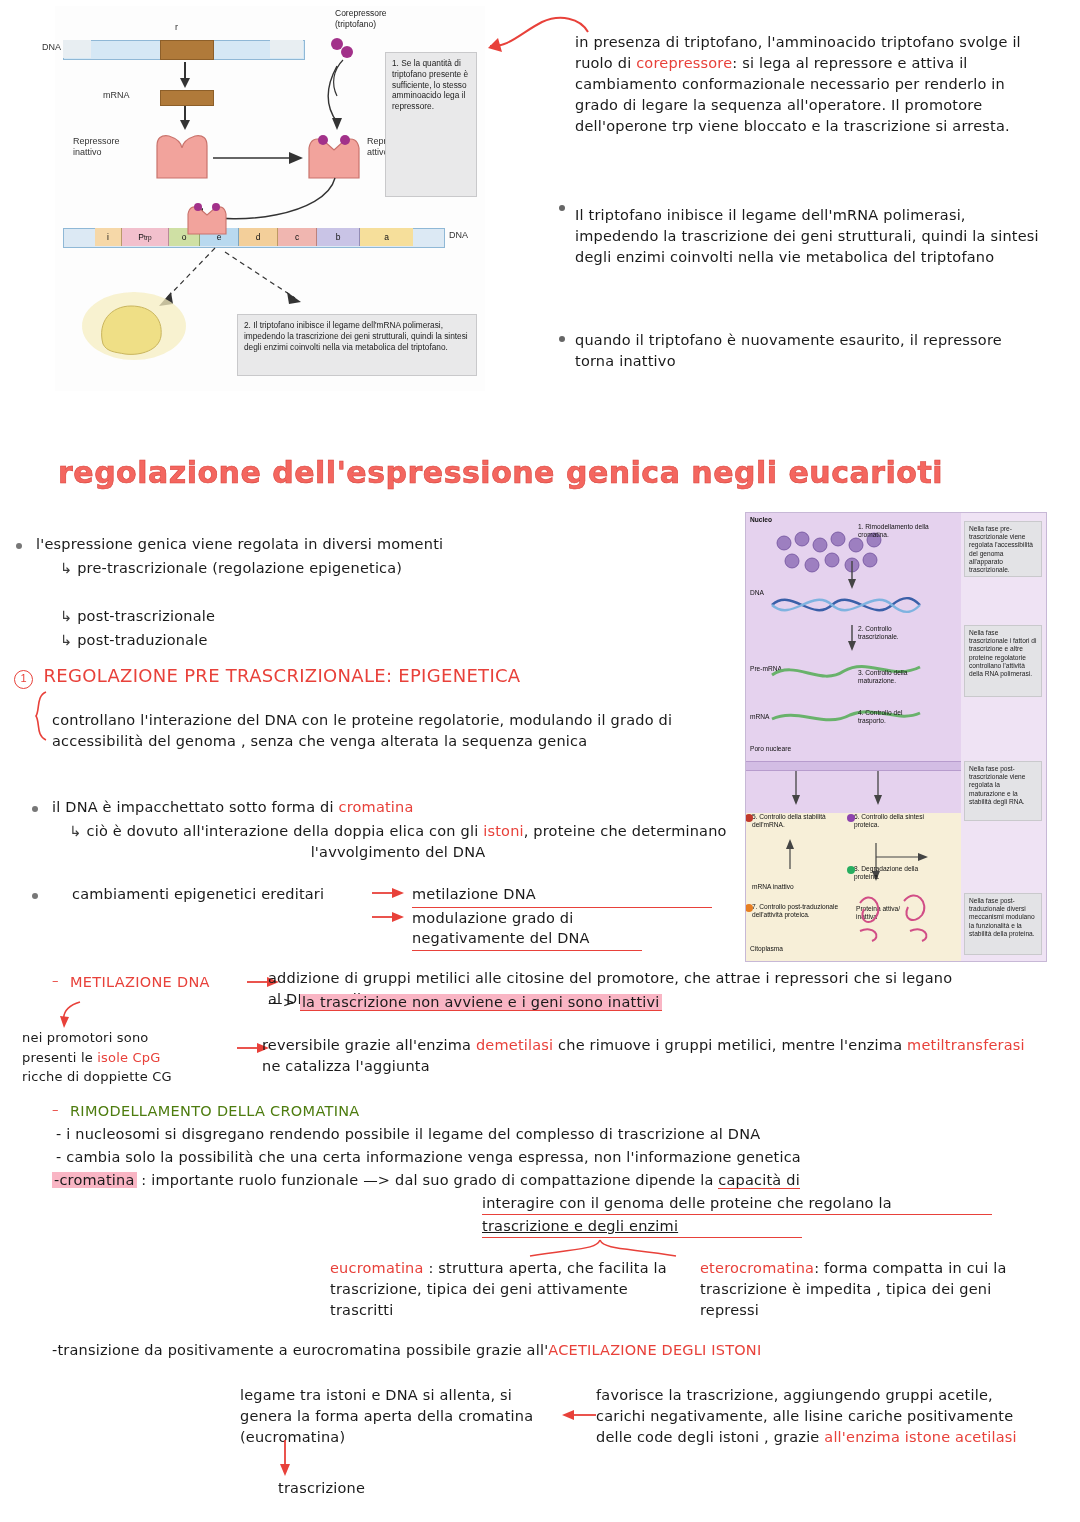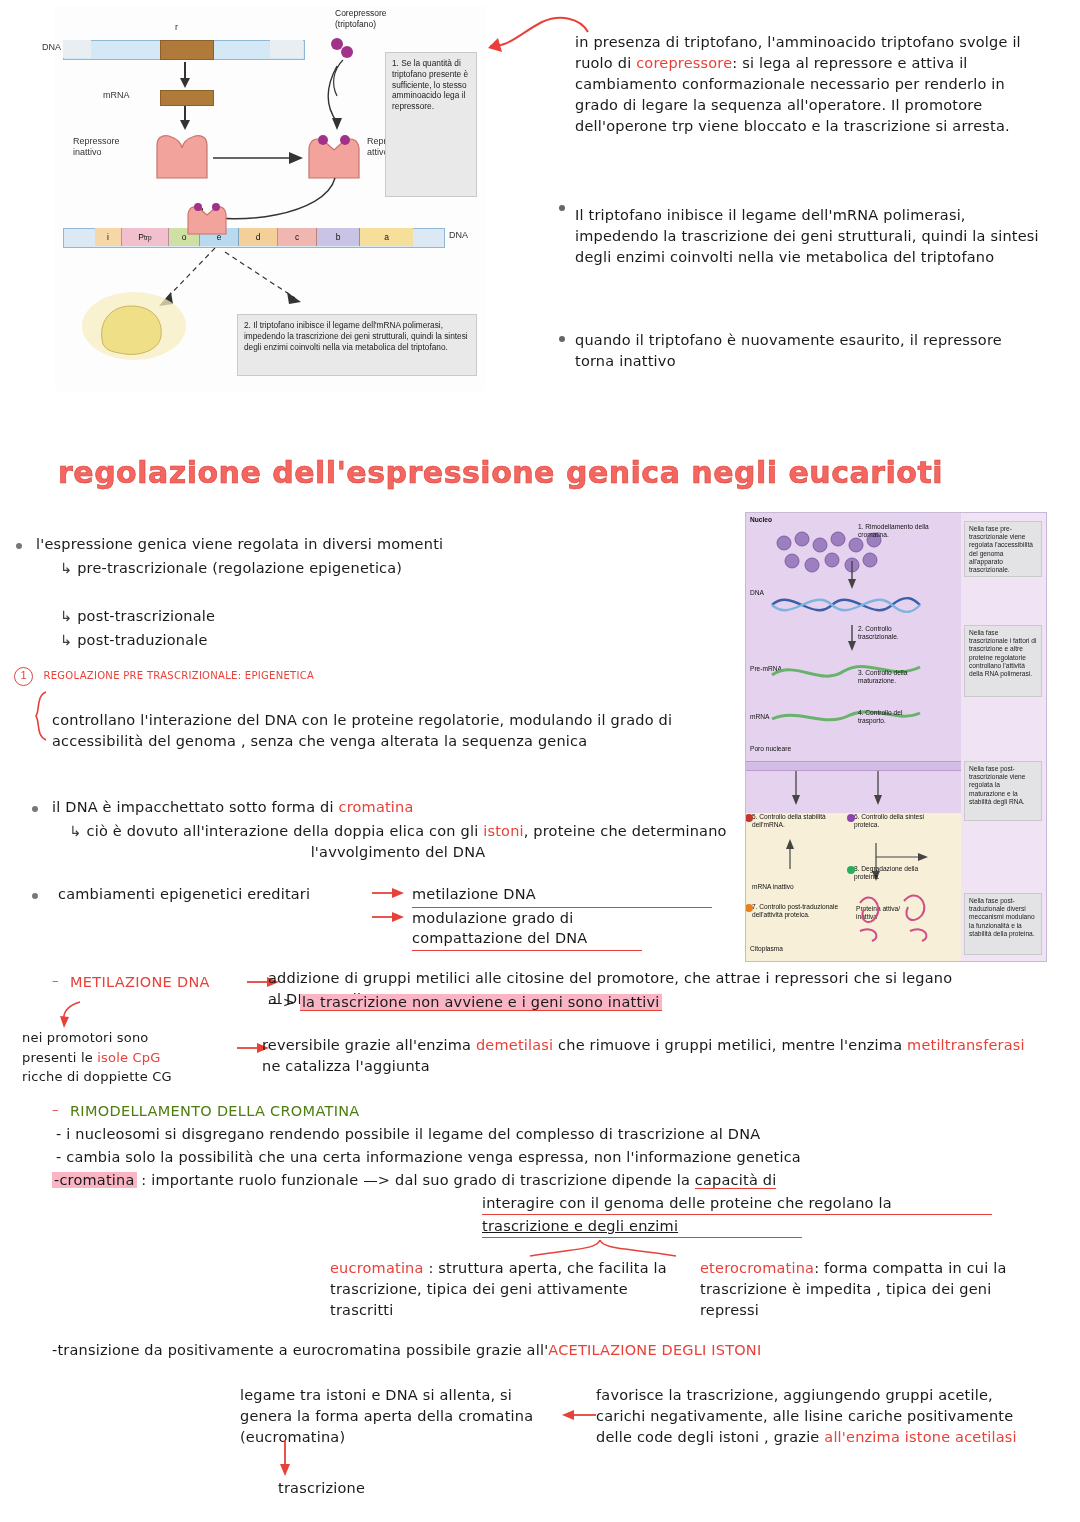--- a/index.html
+++ b/index.html
@@ -100,21 +100,21 @@
     width: 17px; height: 17px;
     border: 1.5px solid #e8413a;
     border-radius: 50%;
     color: #e8413a;
     font-size: 11px;
     line-height: 15px;
     text-align: center;
     margin-right: 6px;
   }
 
-  .sec-head { color: #e8413a; font-size: 10px; letter-spacing: .3px; }
+  .sec-head { color: #e8413a; font-size: 18px; letter-spacing: .3px; }
 
   svg.ink { position: absolute; overflow: visible; }
 </style>
 </head>
 <body>
 
 <div class="page">
 
   <div class="abs fig-top">
 
@@ -355,31 +355,31 @@
   <div class="abs" style="left:32px; top:806px; width:6px; height:6px; background:#777; border-radius:50%;"></div>
   <div class="abs hw" style="left:52px; top:797px; width:690px;">
     <span>il DNA è impacchettato sotto forma di </span><span class="red">cromatina</span>
   </div>
   <div class="abs hw" style="left:68px; top:821px; width:660px;text-align:center;">
     <span class="arrow-sub">↳</span>
     <span>ciò è dovuto all'interazione della doppia elica con gli </span><span class="red">istoni</span><span>, proteine che determinano l'avvolgimento del DNA</span>
   </div>
 
   <div class="abs" style="left:32px; top:893px; width:6px; height:6px; background:#777; border-radius:50%;"></div>
-  <div class="abs hw" style="left:58px; top:884px; width:330px;">cambiamenti epigenetici ereditari</div>
+  <div class="abs hw" style="left:72px; top:884px; width:330px;">cambiamenti epigenetici ereditari</div>
 
   <svg class="ink" style="left:372px; top:884px;" width="34" height="48">
     <line x1="0" y1="9" x2="22" y2="9" stroke="#e8413a" stroke-width="1.8"></line>
       <polygon points="20,4 32,9 20,14" fill="#e8413a"></polygon>
     <line x1="0" y1="33" x2="22" y2="33" stroke="#e8413a" stroke-width="1.8"></line>
       <polygon points="20,28 32,33 20,38" fill="#e8413a"></polygon>
   </svg>
 
   <div class="abs hw" style="left:412px; top:884px; width:300px; border-bottom:1.5px solid #e8413a; padding-bottom:2px;">metilazione DNA</div>
-  <div class="abs hw" style="left:412px; top:909px; width:230px; border-bottom:1.5px solid #e8413a; padding-bottom:2px; line-height:1.35;">modulazione grado di compattazione del DNA</div>
+  <div class="abs hw" style="left:412px; top:909px; width:230px; border-bottom:1.5px solid #e8413a; padding-bottom:2px; line-height:1.35;">modulazione grado di negativamente del DNA</div>
 
   <div class="abs hw hw-sm" style="left:52px; top:972px; color:#e8413a;">–</div>
   <div class="abs hw" style="left:70px; top:972px; color:#e8413a; letter-spacing:.3px;">METILAZIONE DNA</div>
 
   <svg class="ink" style="left:247px; top:974px;" width="34" height="16">
     <line x1="0" y1="8" x2="22" y2="8" stroke="#e8413a" stroke-width="1.8"></line>
       <polygon points="20,3 32,8 20,13" fill="#e8413a"></polygon>
   </svg>
 
   <div class="abs hw" style="left:268px; top:968px; width:700px;">
@@ -408,21 +408,21 @@
     <span>reversibile grazie all'enzima </span><span class="red">demetilasi</span><span> che rimuove i gruppi metilici, mentre l'enzima </span><span class="red">metiltransferasi</span><span> ne catalizza l'aggiunta</span>
   </div>
 
   <div class="abs hw hw-sm" style="left:52px; top:1101px; color:#e8413a;">–</div>
   <div class="abs hw" style="left:70px; top:1101px; color:#4d7c0f; letter-spacing:.3px;">RIMODELLAMENTO DELLA CROMATINA</div>
 
   <div class="abs hw" style="left:56px; top:1124px; width:880px;">- i nucleosomi si disgregano rendendo possibile il legame del complesso di trascrizione al DNA</div>
   <div class="abs hw" style="left:56px; top:1147px; width:900px;">- cambia solo la possibilità che una certa informazione venga espressa, non l'informazione genetica</div>
 
   <div class="abs hw" style="left:52px; top:1170px; width:900px;">
-    <span class="hl-pink">-cromatina</span><span> : importante ruolo funzionale </span><span>—&gt;</span><span> dal suo grado di trascrizione dipende la </span><span class="u-red">capacità di</span>
+    <span class="hl-pink">-cromatina</span><span> : importante ruolo funzionale </span><span>—&gt;</span><span> dal suo grado di compattazione dipende la </span><span class="u-red">capacità di</span>
   </div>
   <div class="abs hw u-red" style="left:482px; top:1193px; width:510px;">interagire con il genoma delle proteine che regolano la</div>
   <div class="abs hw u-red" style="left:482px; top:1216px; width:320px;text-decoration:underline;">trascrizione e degli enzimi</div>
 
   <svg class="ink" style="left:480px; top:1240px;" width="230" height="24">
     <path d="M120,0 C116,10 96,8 50,16 M120,0 C124,10 150,8 196,16" stroke="#e8413a" stroke-width="1.5" fill="none"></path>
   </svg>
 
   <div class="abs hw" style="left:330px; top:1258px; width:350px; line-height:1.45;">
     <span class="red">eucromatina</span><span> : struttura aperta, che facilita la trascrizione, tipica dei geni attivamente trascritti</span>

